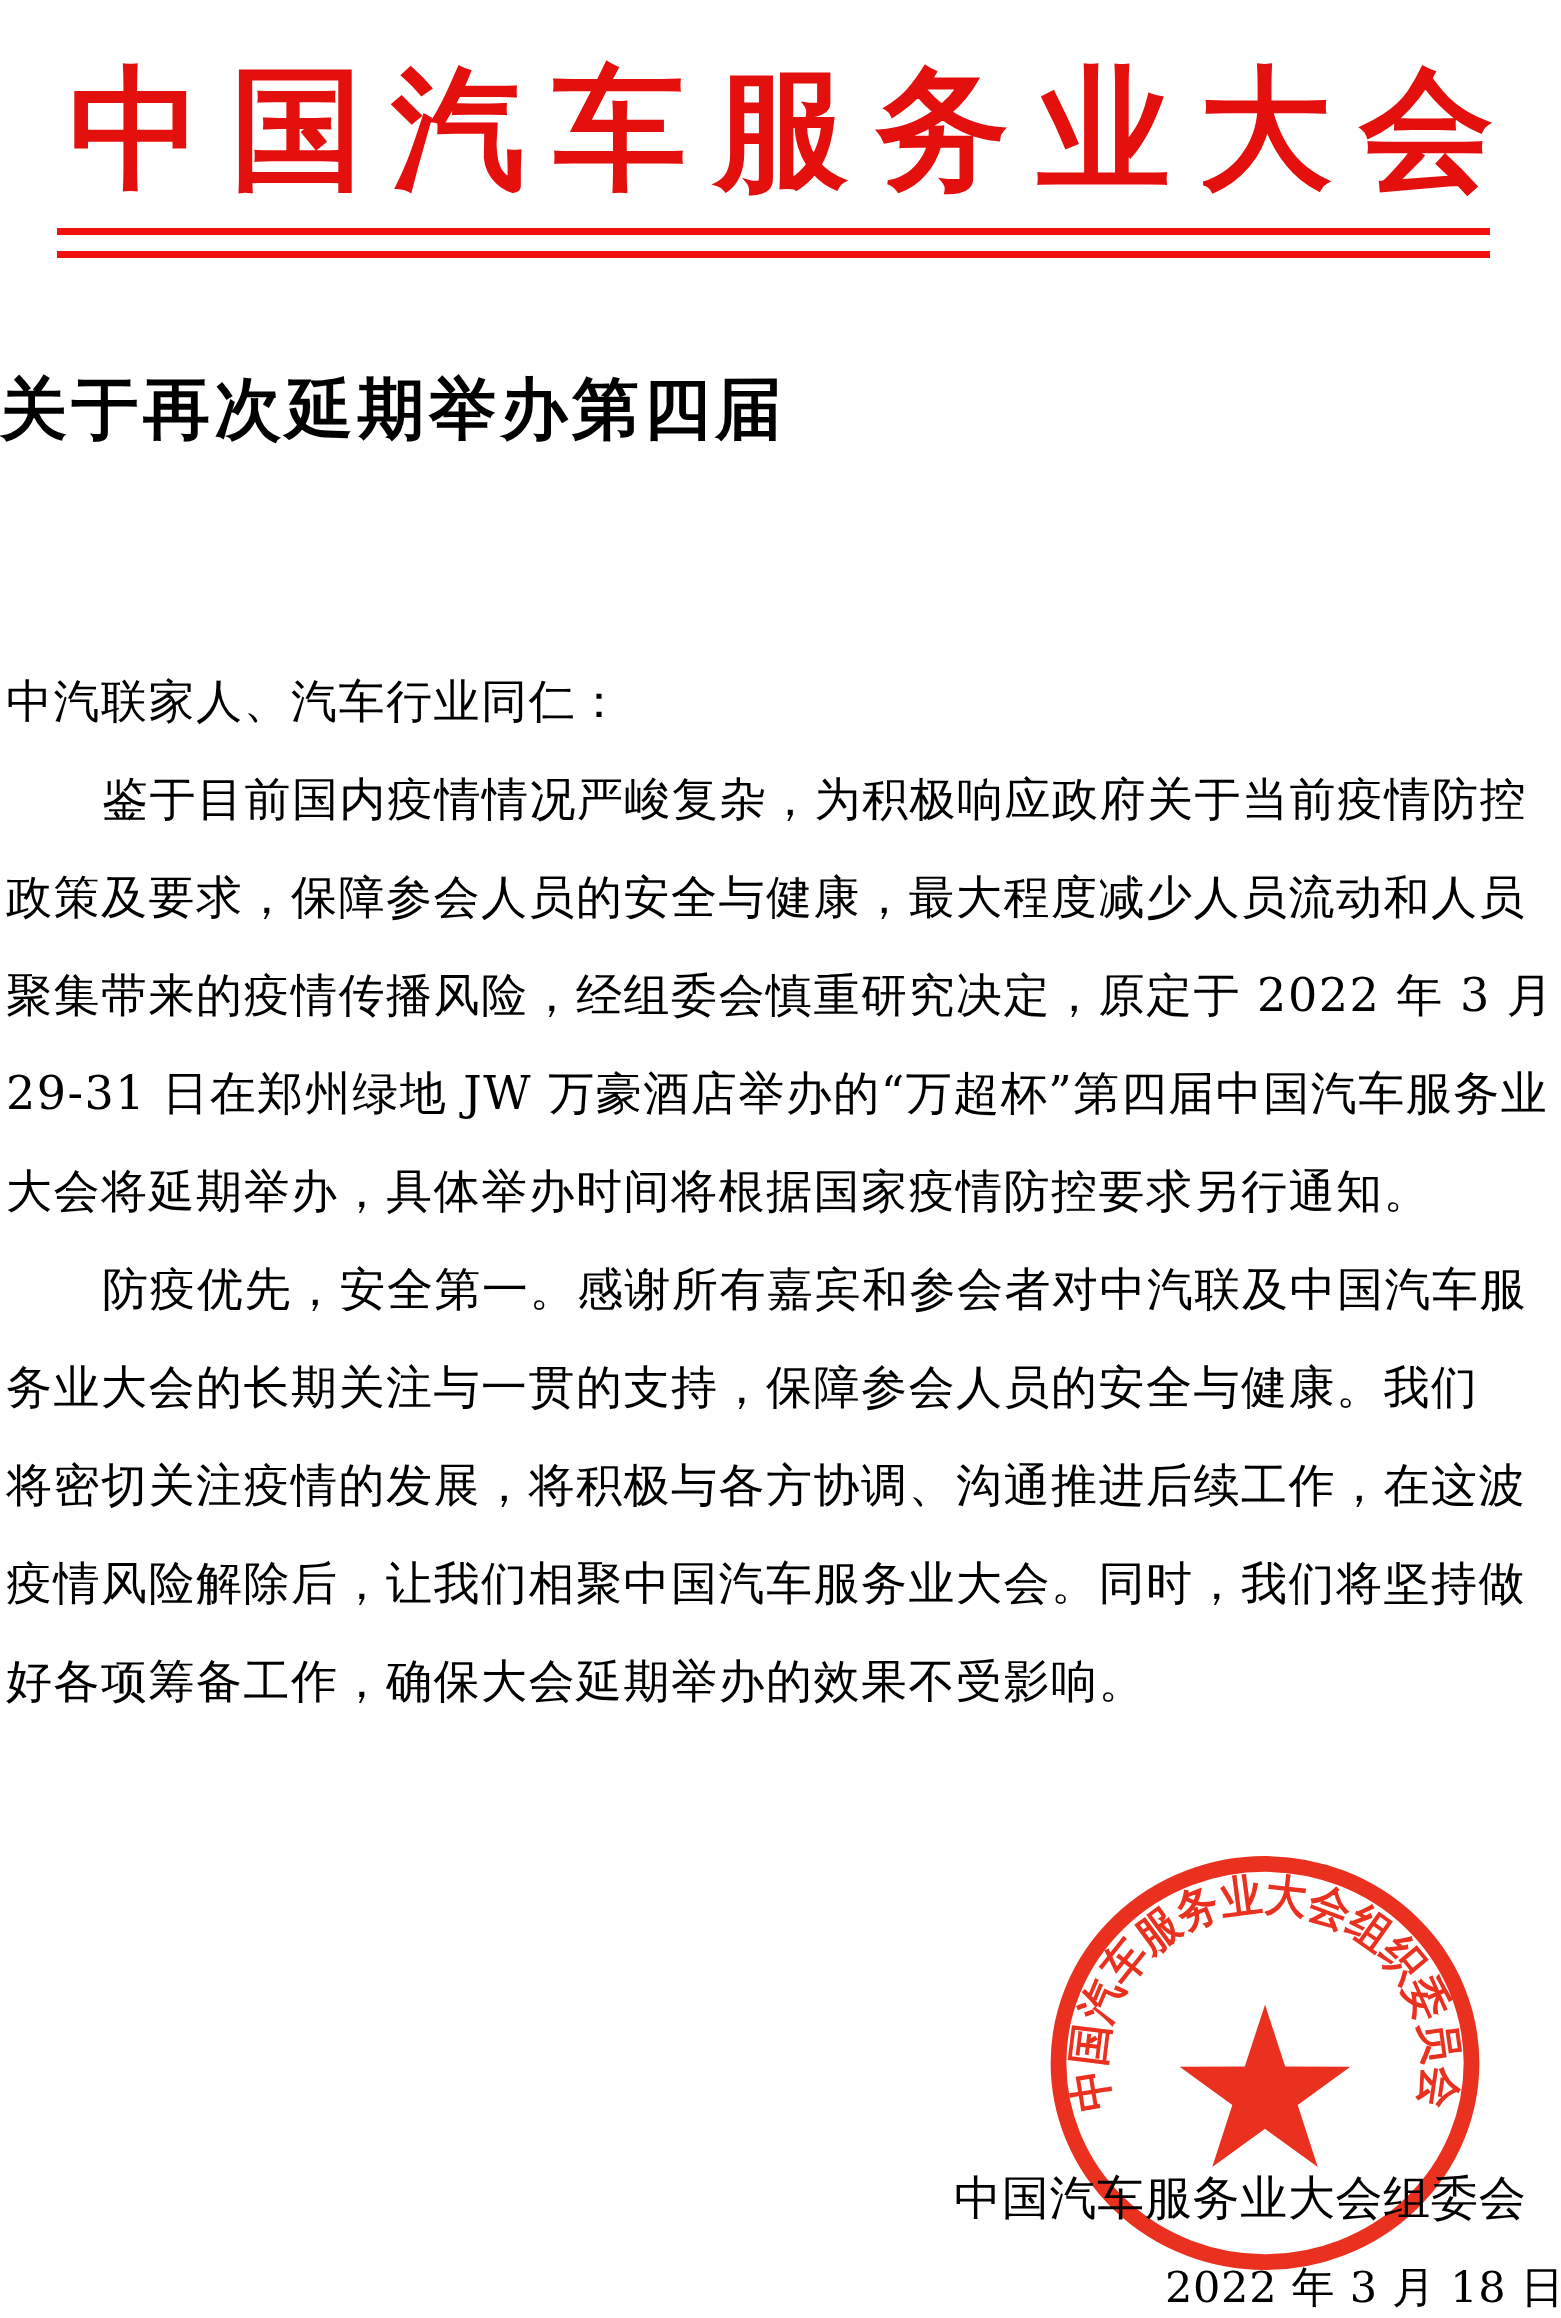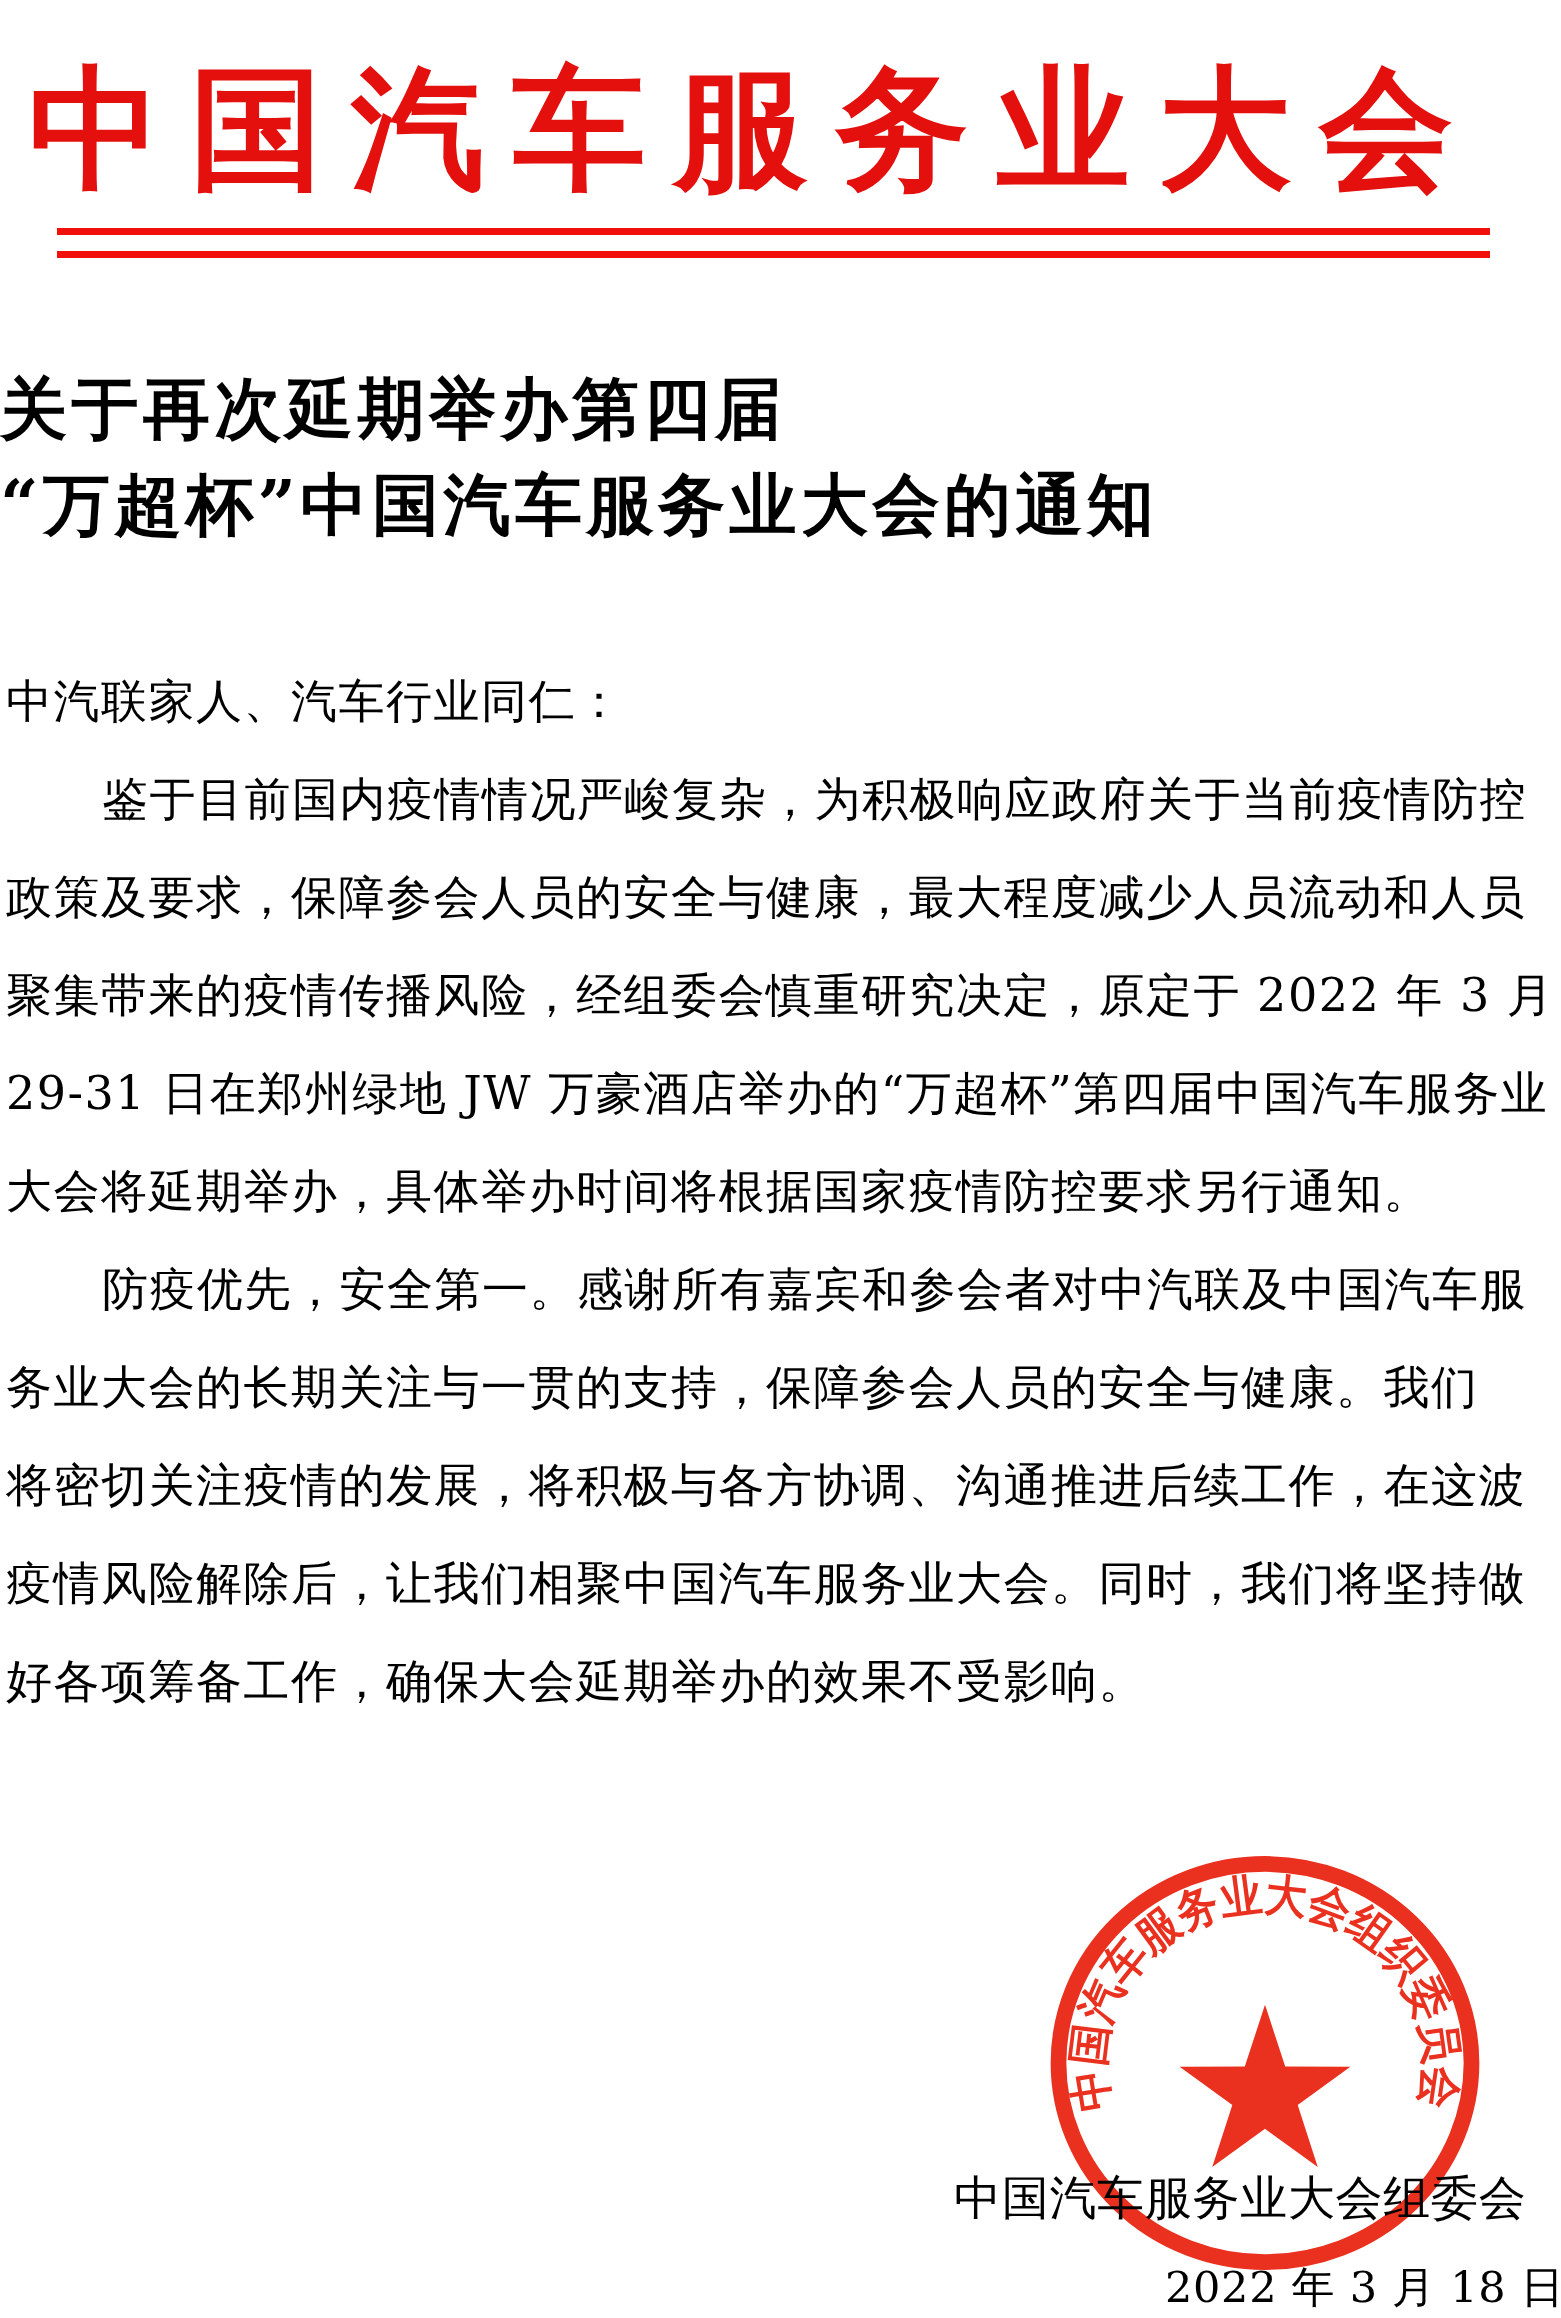--- a/index.html
+++ b/index.html
@@ -7,20 +7,21 @@
     position:relative;
     width:1562px;height:2319px;
     background:#ffffff;
     overflow:hidden;
     font-family:"DejaVu Serif","Liberation Serif",serif;
     color:#000;
   }
   
   .org-title{
     position:absolute;top:57px;left:0;right:0;
+    text-align:center;
     font-size:133px;font-weight:bold;
     color:#e3100e;
     letter-spacing:28.4px;padding-left:28.4px;
     line-height:1.08;
     white-space:nowrap;
   }
   .rule{position:absolute;left:57px;width:1433px;height:6.7px;background:#f2100c;}
   .rule-1{top:228px;}
   .rule-2{top:251px;}
   
@@ -66,21 +67,20 @@
 <body>
 
 <div class="page">
 
   <div class="org-title">中国汽车服务业大会</div>
   <div class="rule rule-1"></div>
   <div class="rule rule-2"></div>
 
   <div class="doc-title">
     <div>关于再次延期举办第四届</div>
-    <div>“万超杯”中国汽车服务业大会的通知</div>
   </div>
 
   <div class="body-text">
     <div class="line">中汽联家人、汽车行业同仁：</div>
     <div class="line indent">鉴于目前国内疫情情况严峻复杂，为积极响应政府关于当前疫情防控</div>
     <div class="line">政策及要求，保障参会人员的安全与健康，最大程度减少人员流动和人员</div>
     <div class="line">聚集带来的疫情传播风险，经组委会慎重研究决定，原定于 2022 年 3 月</div>
     <div class="line">29-31 日在郑州绿地 JW 万豪酒店举办的“万超杯”第四届中国汽车服务业</div>
     <div class="line">大会将延期举办，具体举办时间将根据国家疫情防控要求另行通知。</div>
     <div class="line indent">防疫优先，安全第一。感谢所有嘉宾和参会者对中汽联及中国汽车服</div>

